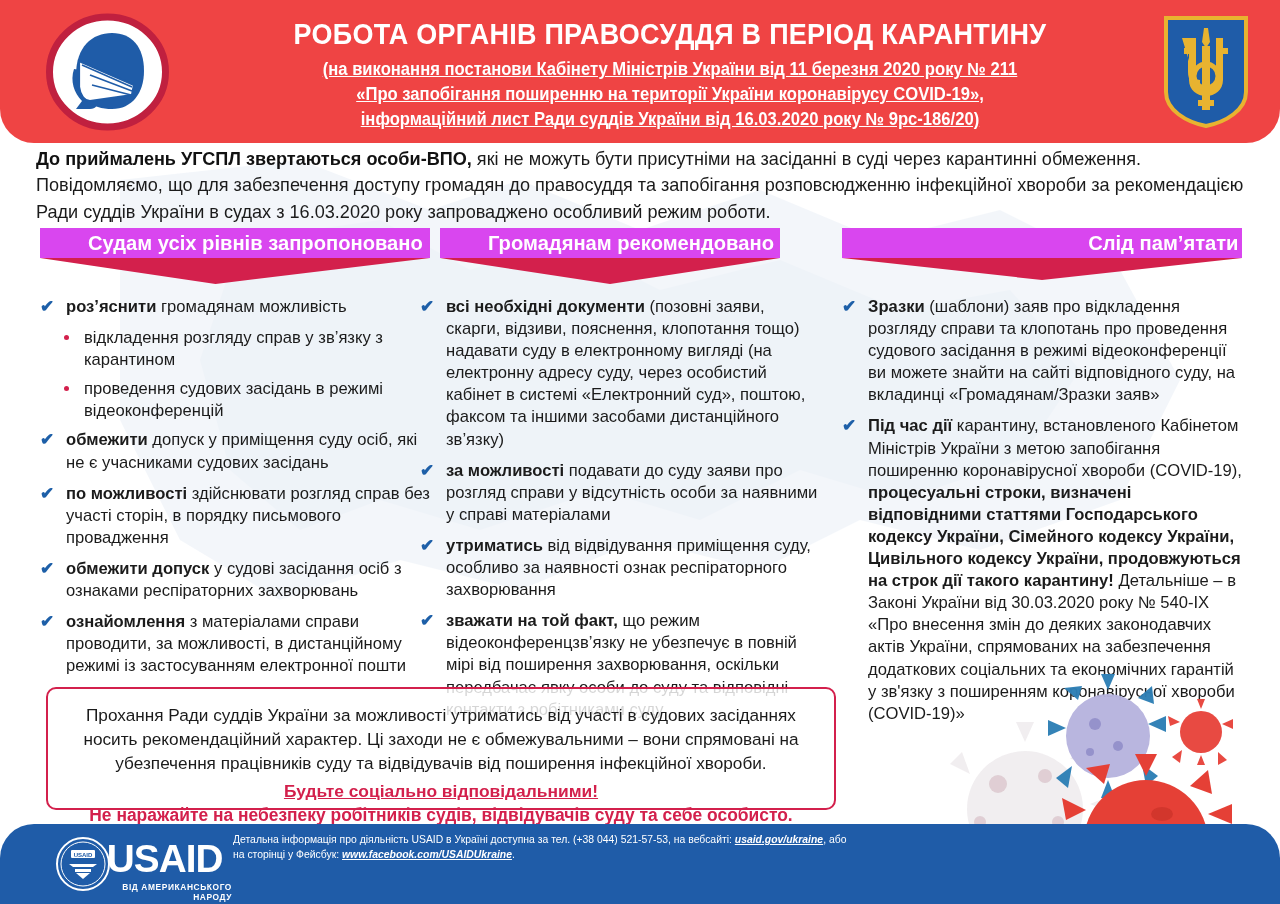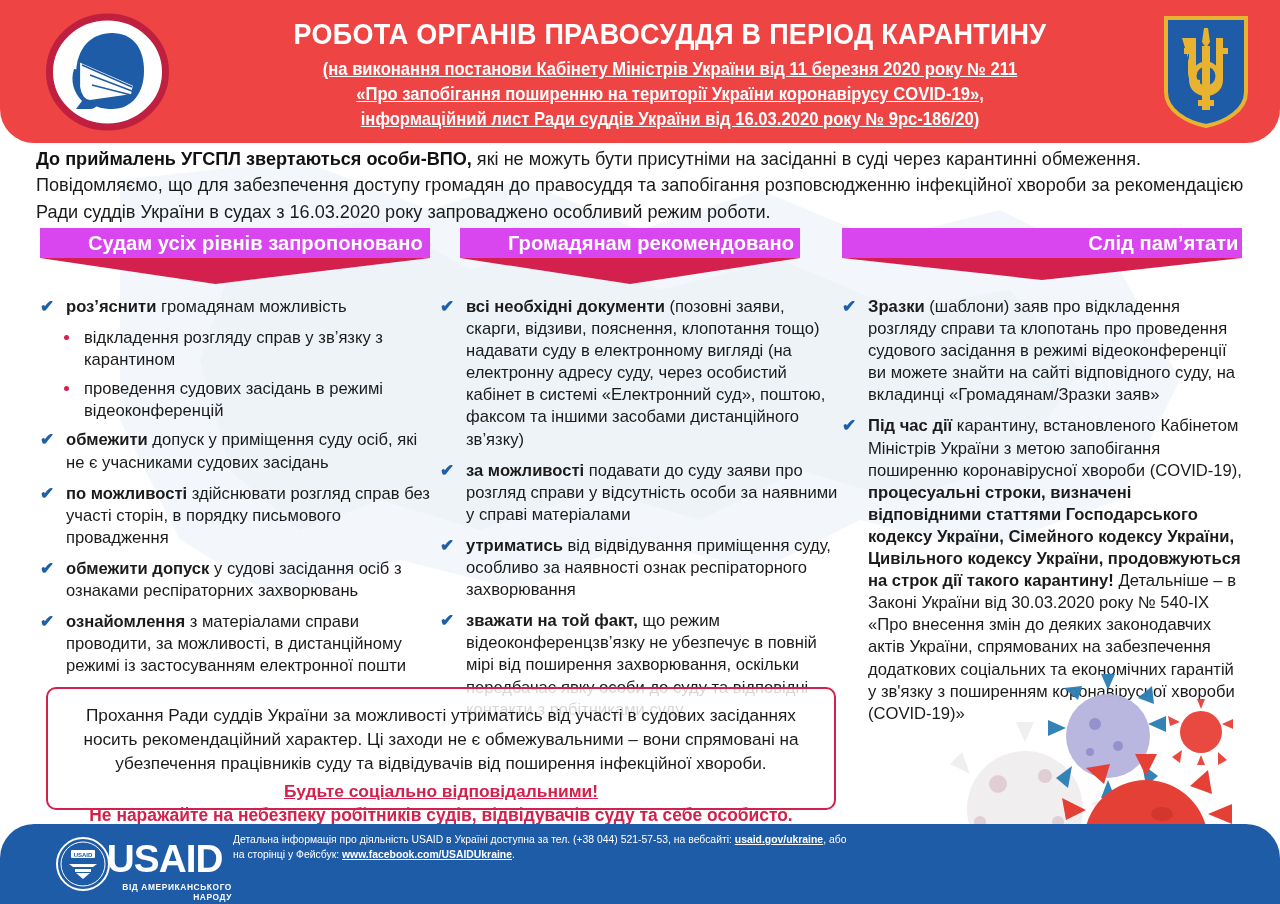--- a/index.html
+++ b/index.html
@@ -82,21 +82,21 @@
     width: 1208px;
     font-size: 18.1px;
     line-height: 26.3px;
     color: #1b1b1b;
   }
   .intro b { font-weight: bold; color: #111; }
 
   
   .col { position: absolute; top: 228px; }
   .col-1 { left: 40px;  width: 400px; }
-  .col-2 { left: 440px; width: 400px; }
+  .col-2 { left: 420px; width: 400px; }
   .col-3 { left: 842px; width: 404px; }
 
   .ribbon {
     position: relative;
     height: 30px;
     background: #d946ef;
     color: #fff;
     font-size: 21px;
     font-weight: bold;
     text-align: right;
@@ -220,20 +220,21 @@
   .footer-text {
     position: absolute;
     left: 233px; top: 833px;
     width: 660px;
     color: #ffffff;
     font-size: 10.4px;
     line-height: 14.6px;
   }
   .footer-text a, .footer-text .lnk {
     color: #ffffff;
+    font-style: italic;
     font-weight: bold;
     text-decoration: underline;
   }
 
   .viruses {
     position: absolute;
     right: 0; bottom: 0;
     width: 330px; height: 240px;
     pointer-events: none;
   }

